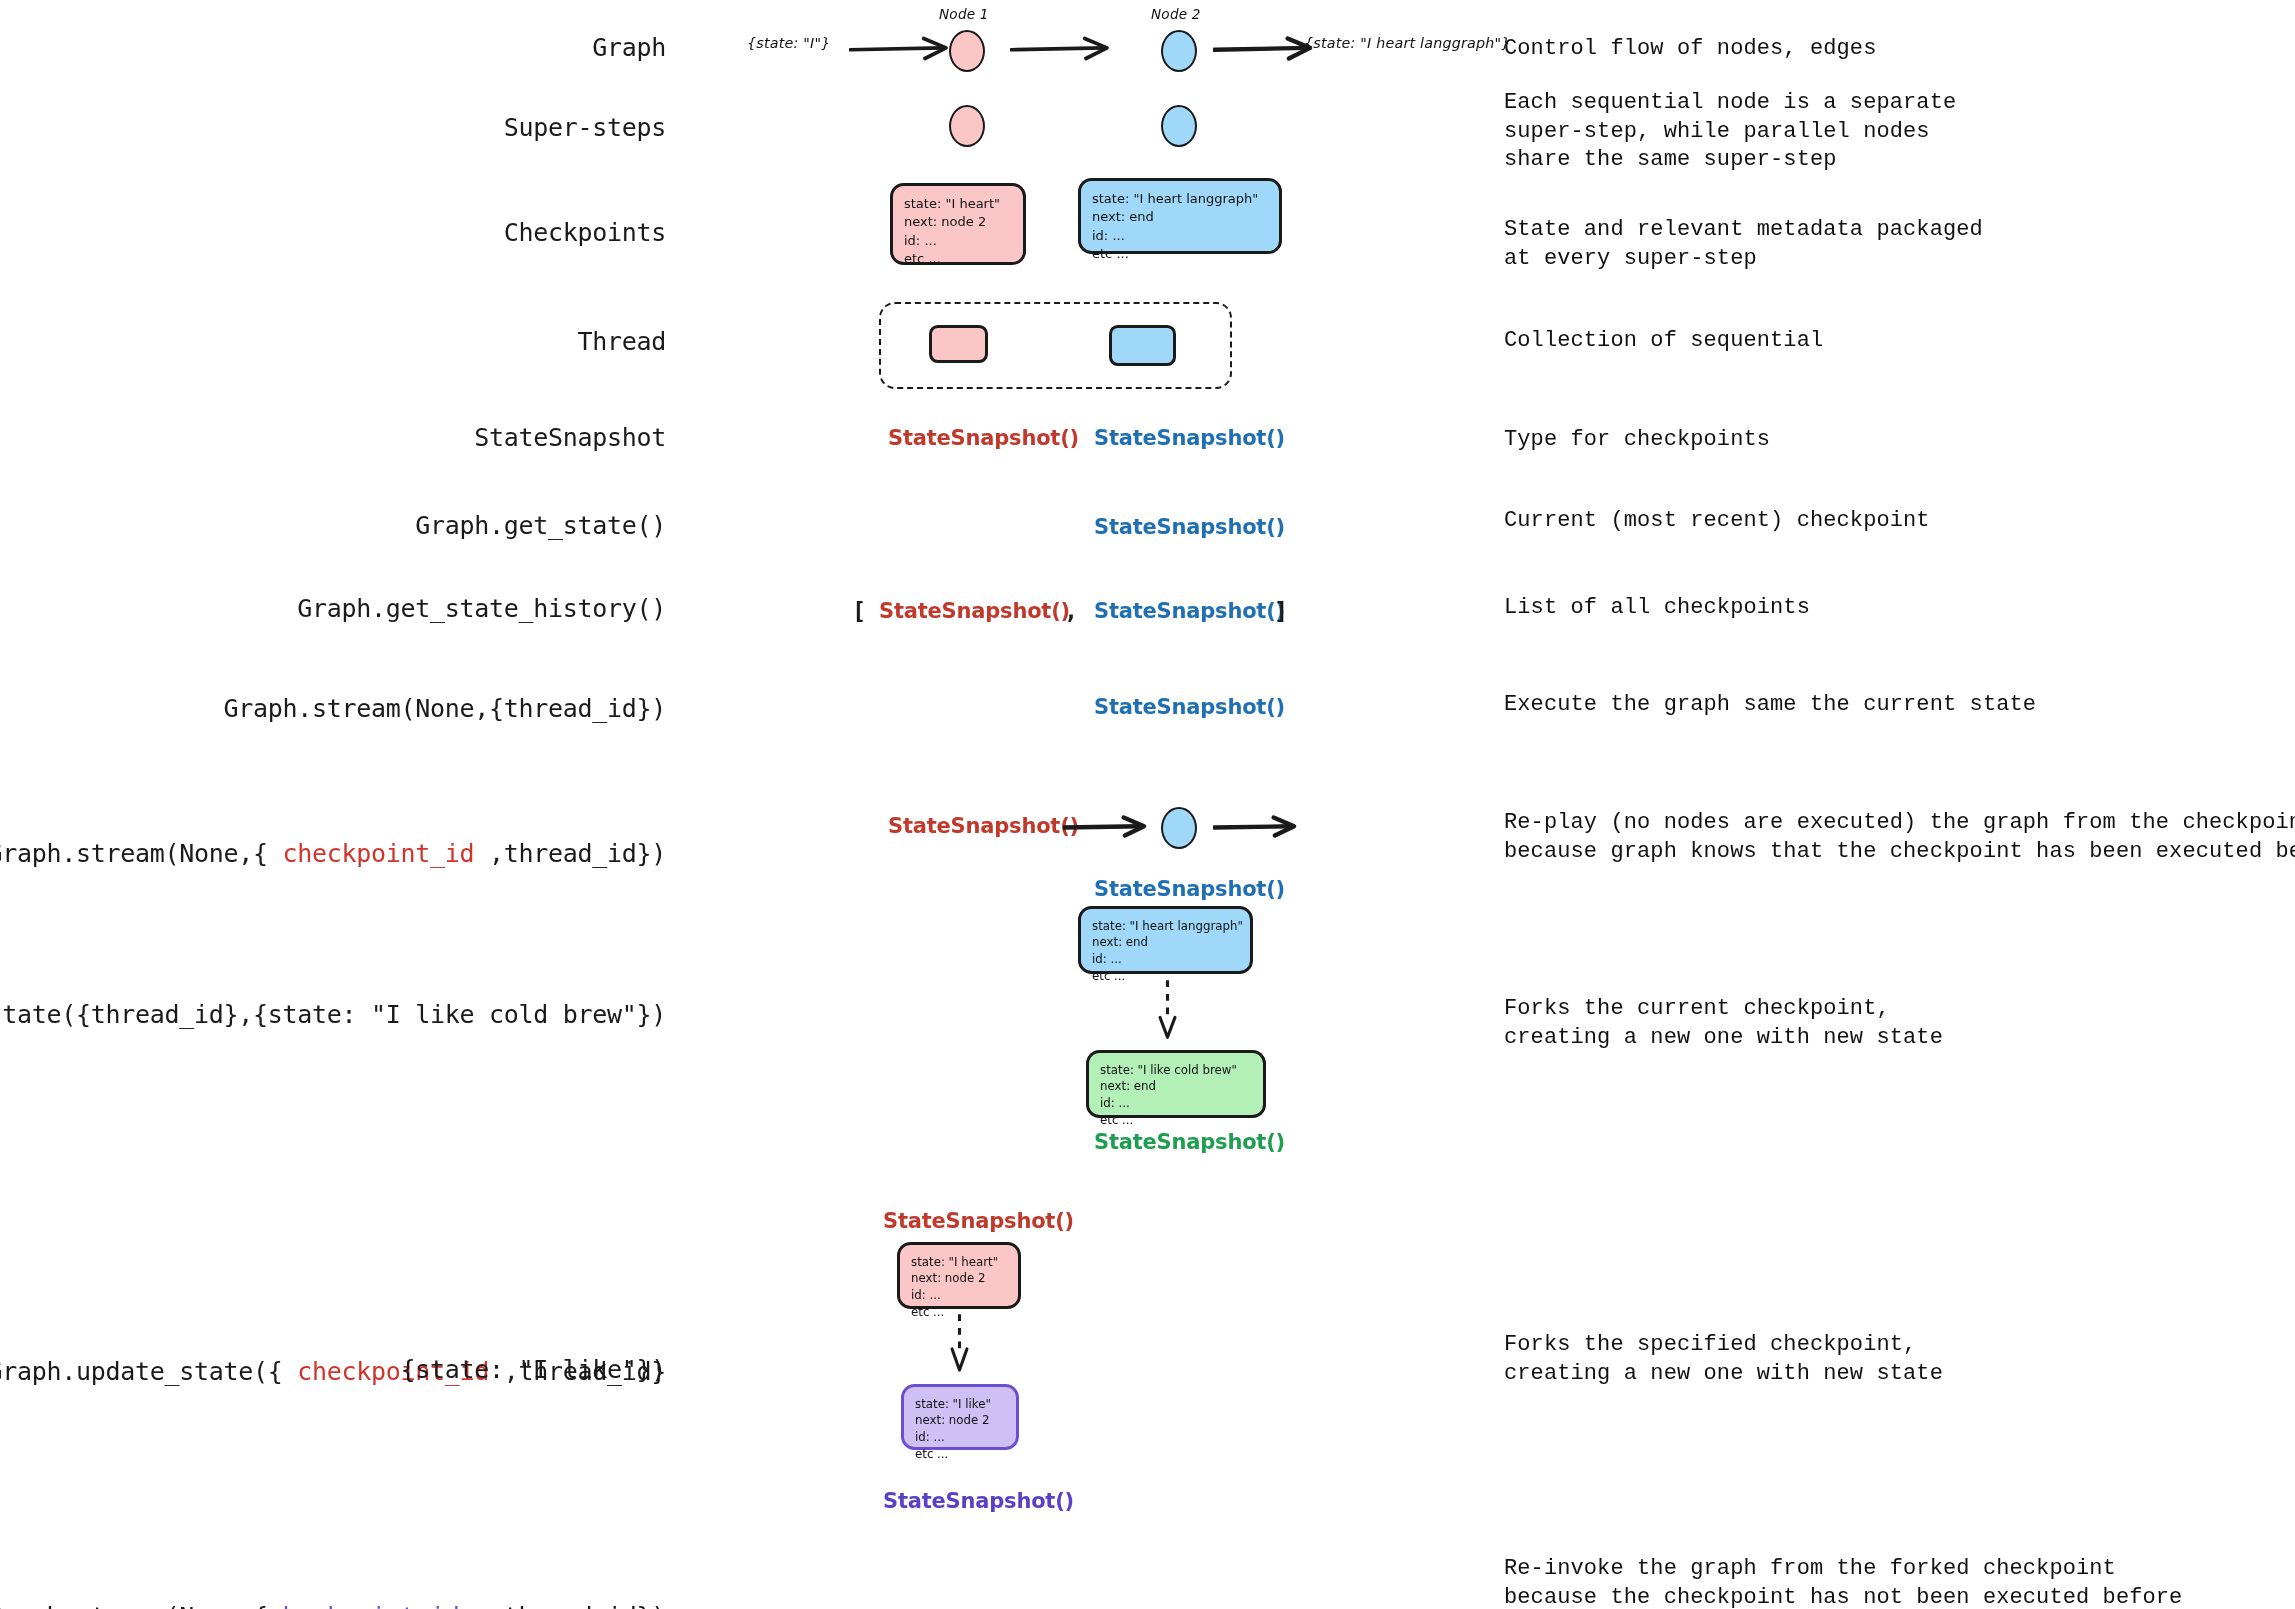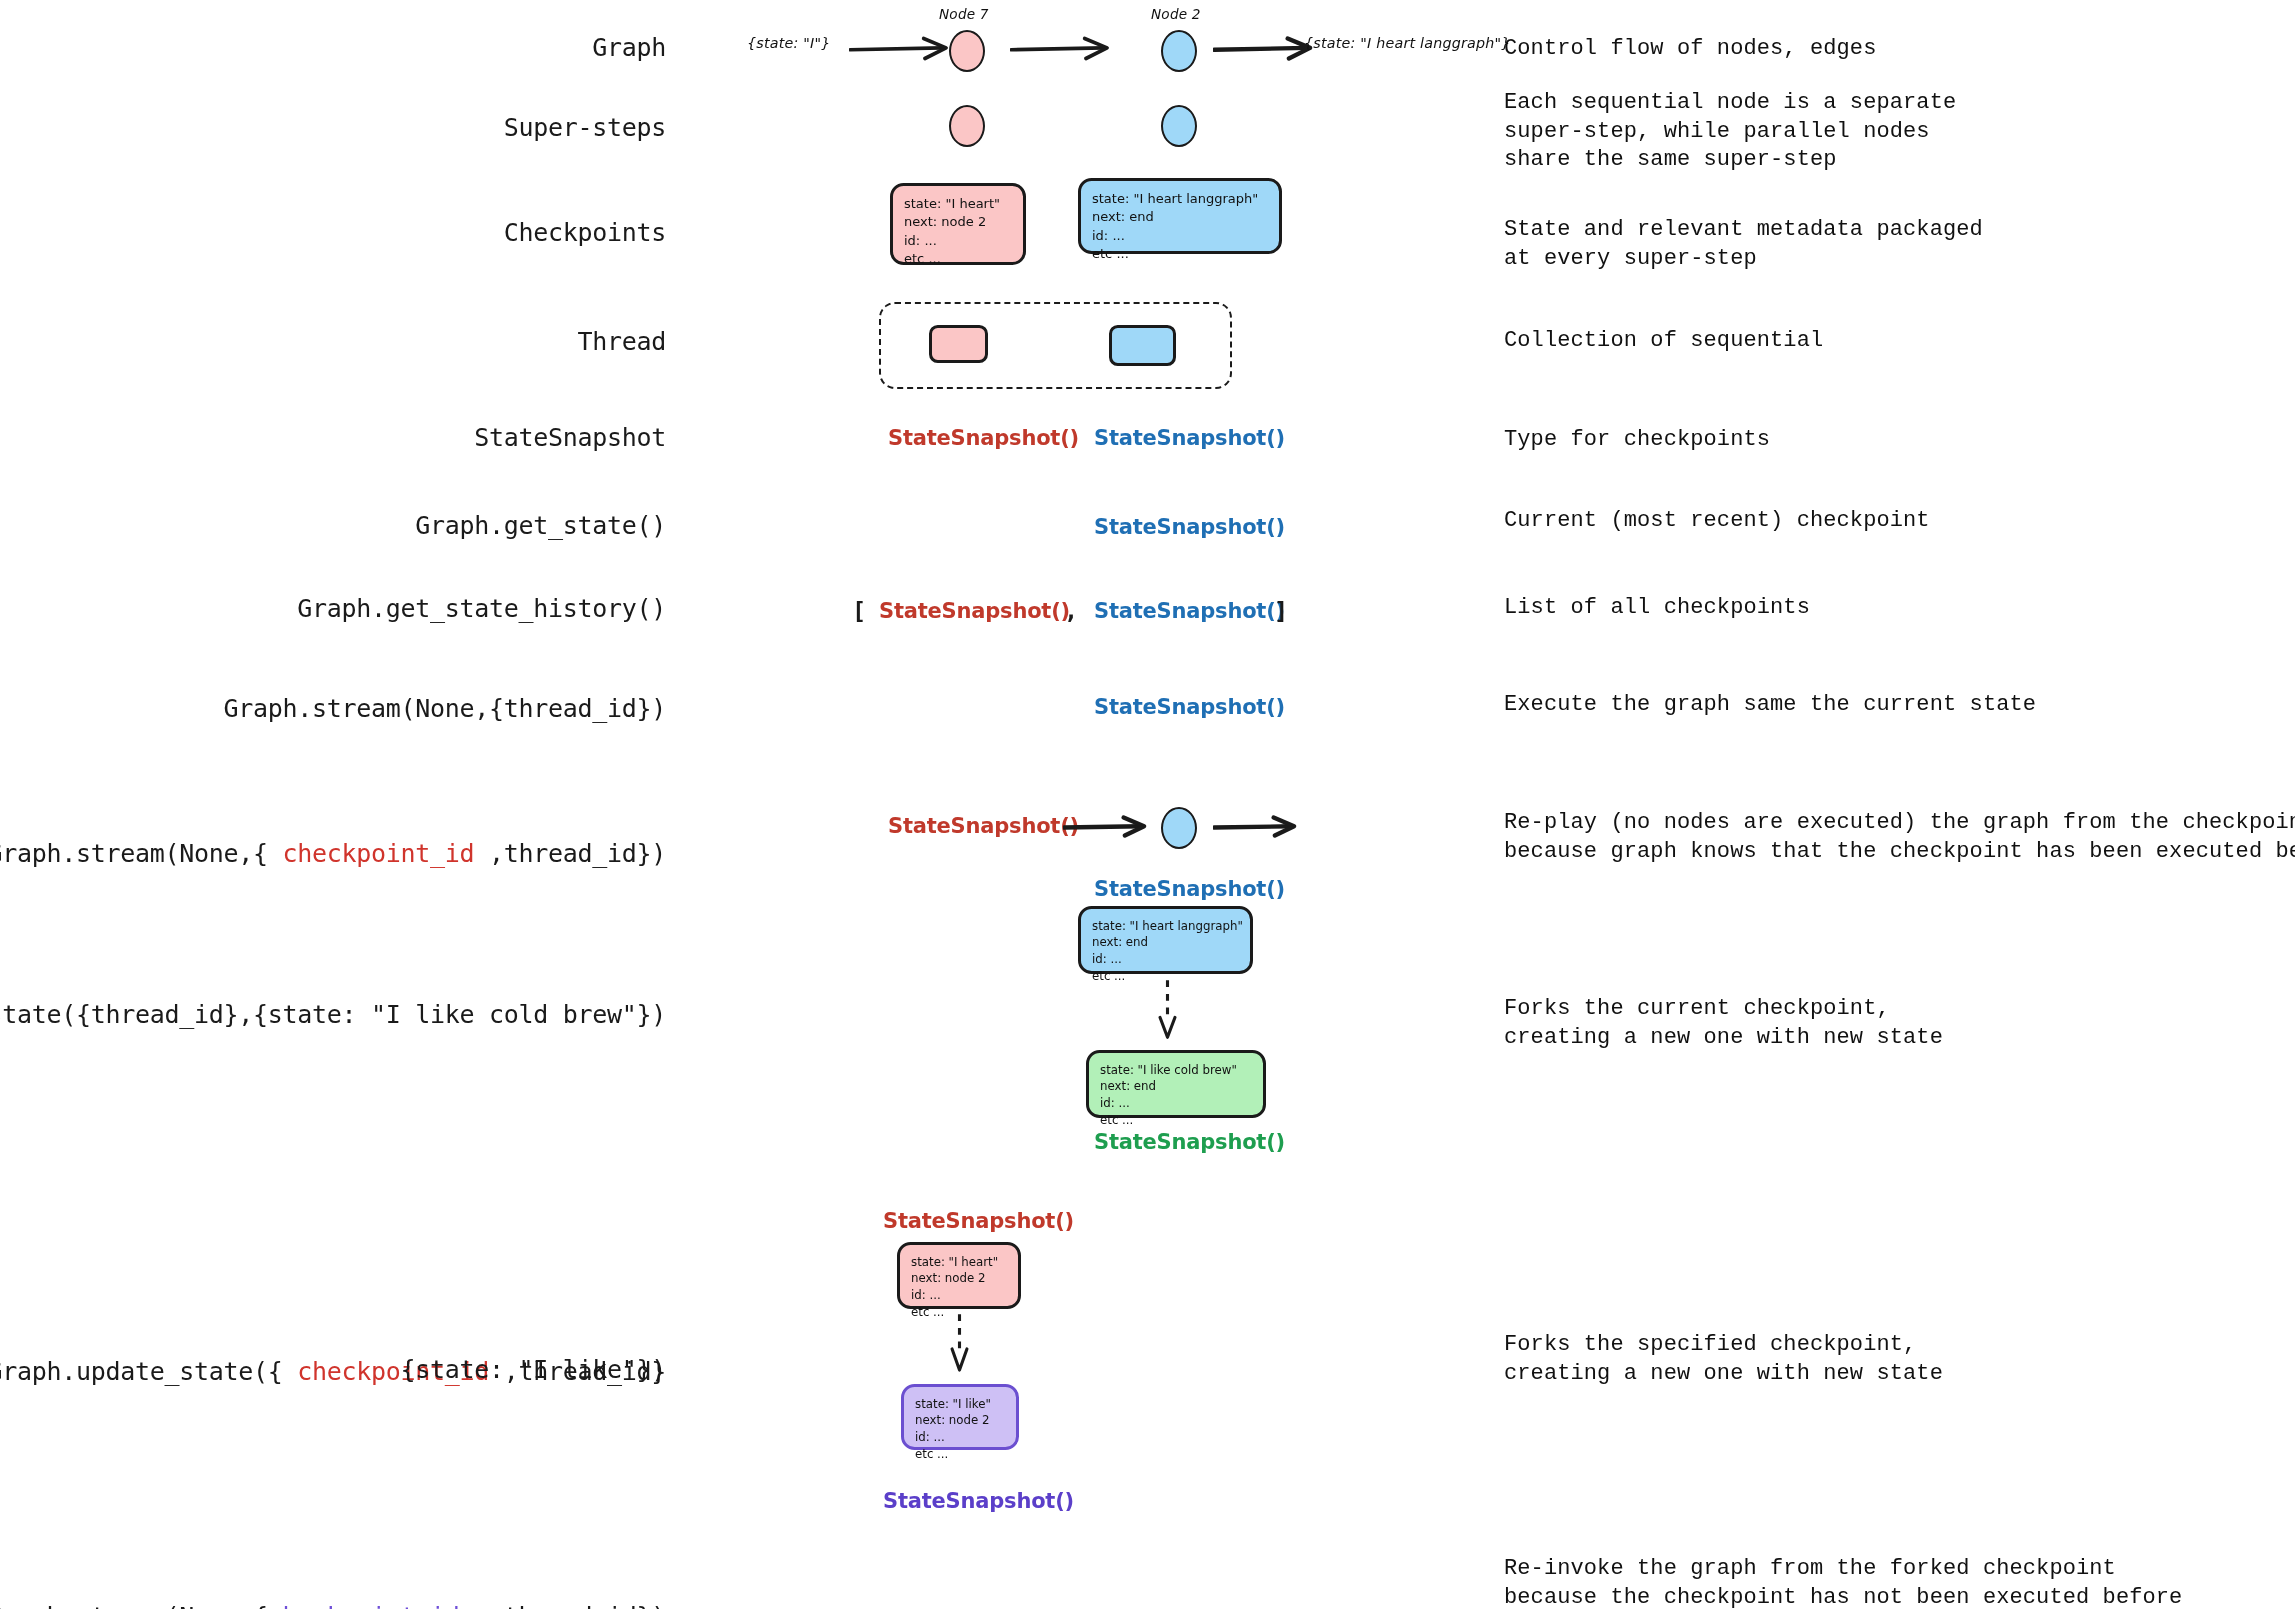--- a/index.html
+++ b/index.html
@@ -112,21 +112,21 @@
 
 <div class="lbl" style="right:1629px; top:33px;margin-left:6px;">Graph</div>
 
 <div class="hand" style="left:747px; top:35px;">{state: "I"}</div>
 
 <svg class="arrow-h" style="left:849px; top:36px;" width="112" height="25" viewBox="0 0 180 40">
   <path d="M2 22 L150 19" stroke="#1a1a1a" stroke-width="6" fill="none" stroke-linecap="round"></path>
   <path d="M120 4 L156 19 L122 36" stroke="#1a1a1a" stroke-width="6" fill="none" stroke-linecap="round" stroke-linejoin="round"></path>
 </svg>
 
-<div class="hand hand-node" style="left:939px; top:6.2px;">Node 7</div>
+<div class="hand hand-node" style="left:939px; top:6.2px;">Node 1</div>
 <div class="node node-pink" style="left:949px; top:30px; width:32px; height:38px;"></div>
 
 <svg class="arrow-h" style="left:1010px; top:36px;" width="112" height="25" viewBox="0 0 180 40">
   <path d="M2 22 L150 19" stroke="#1a1a1a" stroke-width="6" fill="none" stroke-linecap="round"></path>
   <path d="M120 4 L156 19 L122 36" stroke="#1a1a1a" stroke-width="6" fill="none" stroke-linecap="round" stroke-linejoin="round"></path>
 </svg>
 
 <div class="hand hand-node" style="left:1151px; top:6.2px;">Node 2</div>
 <div class="node node-blue" style="left:1161px; top:30px; width:32px; height:38px;"></div>
 

